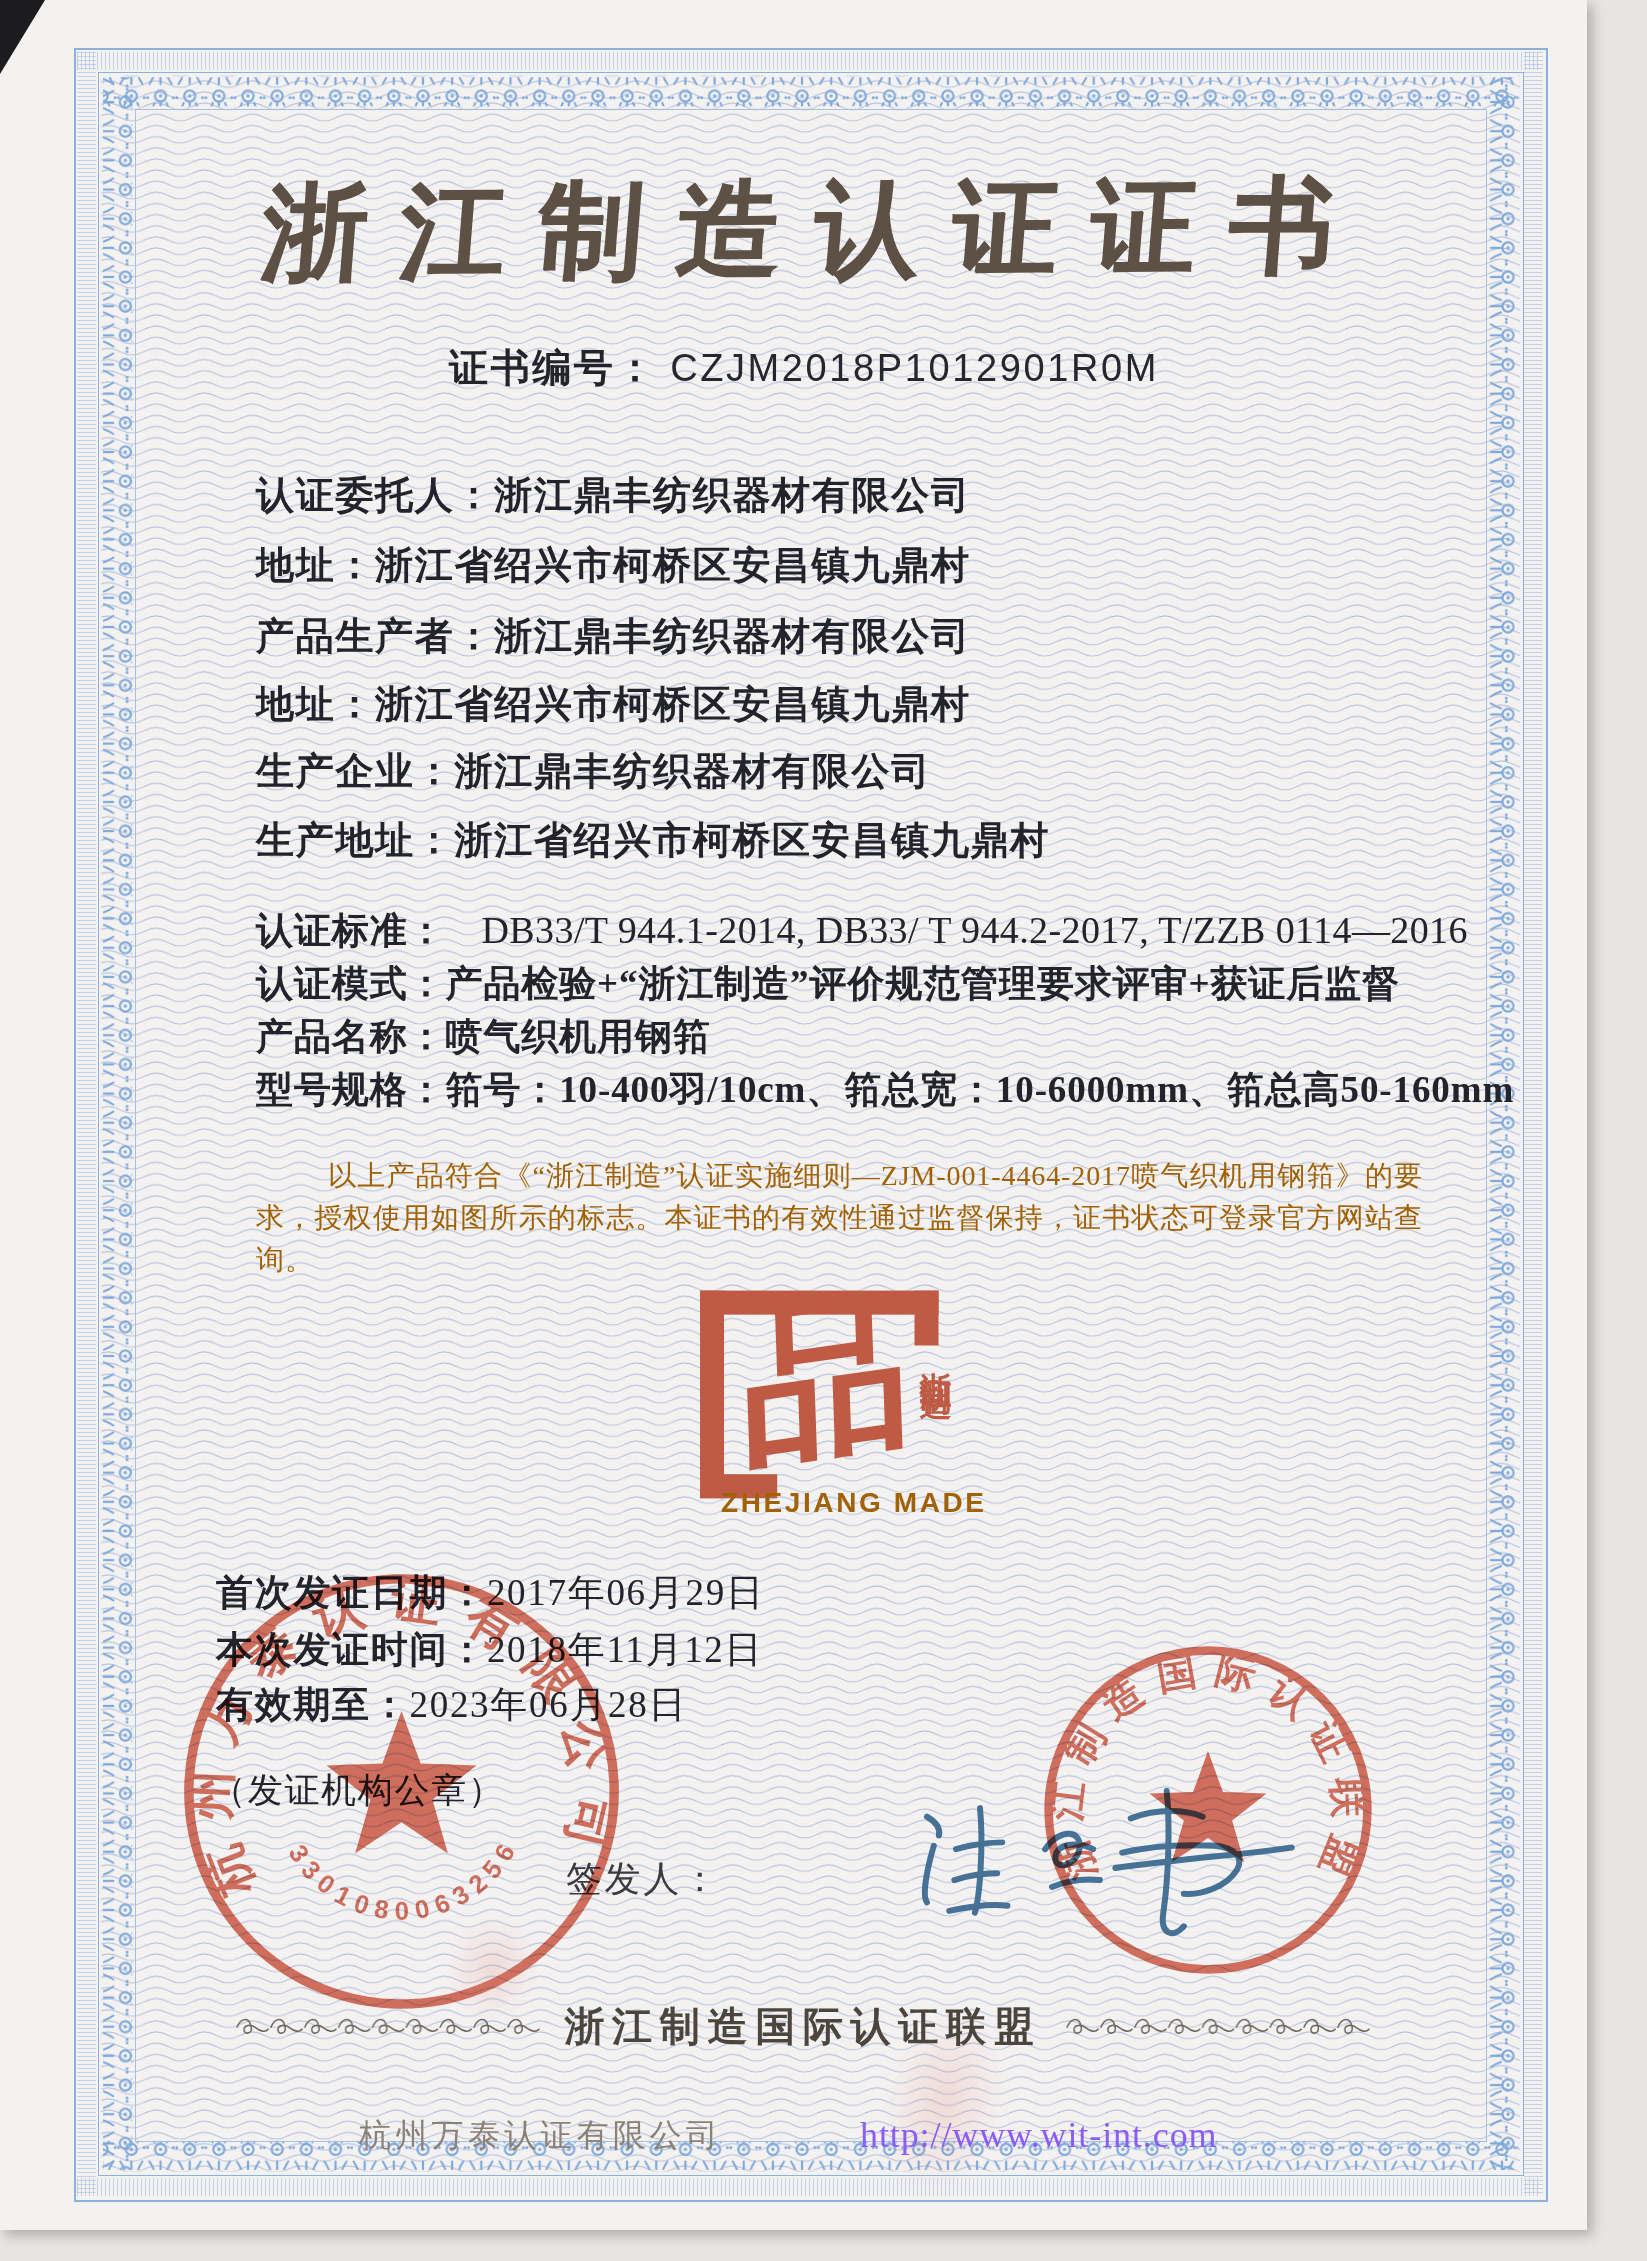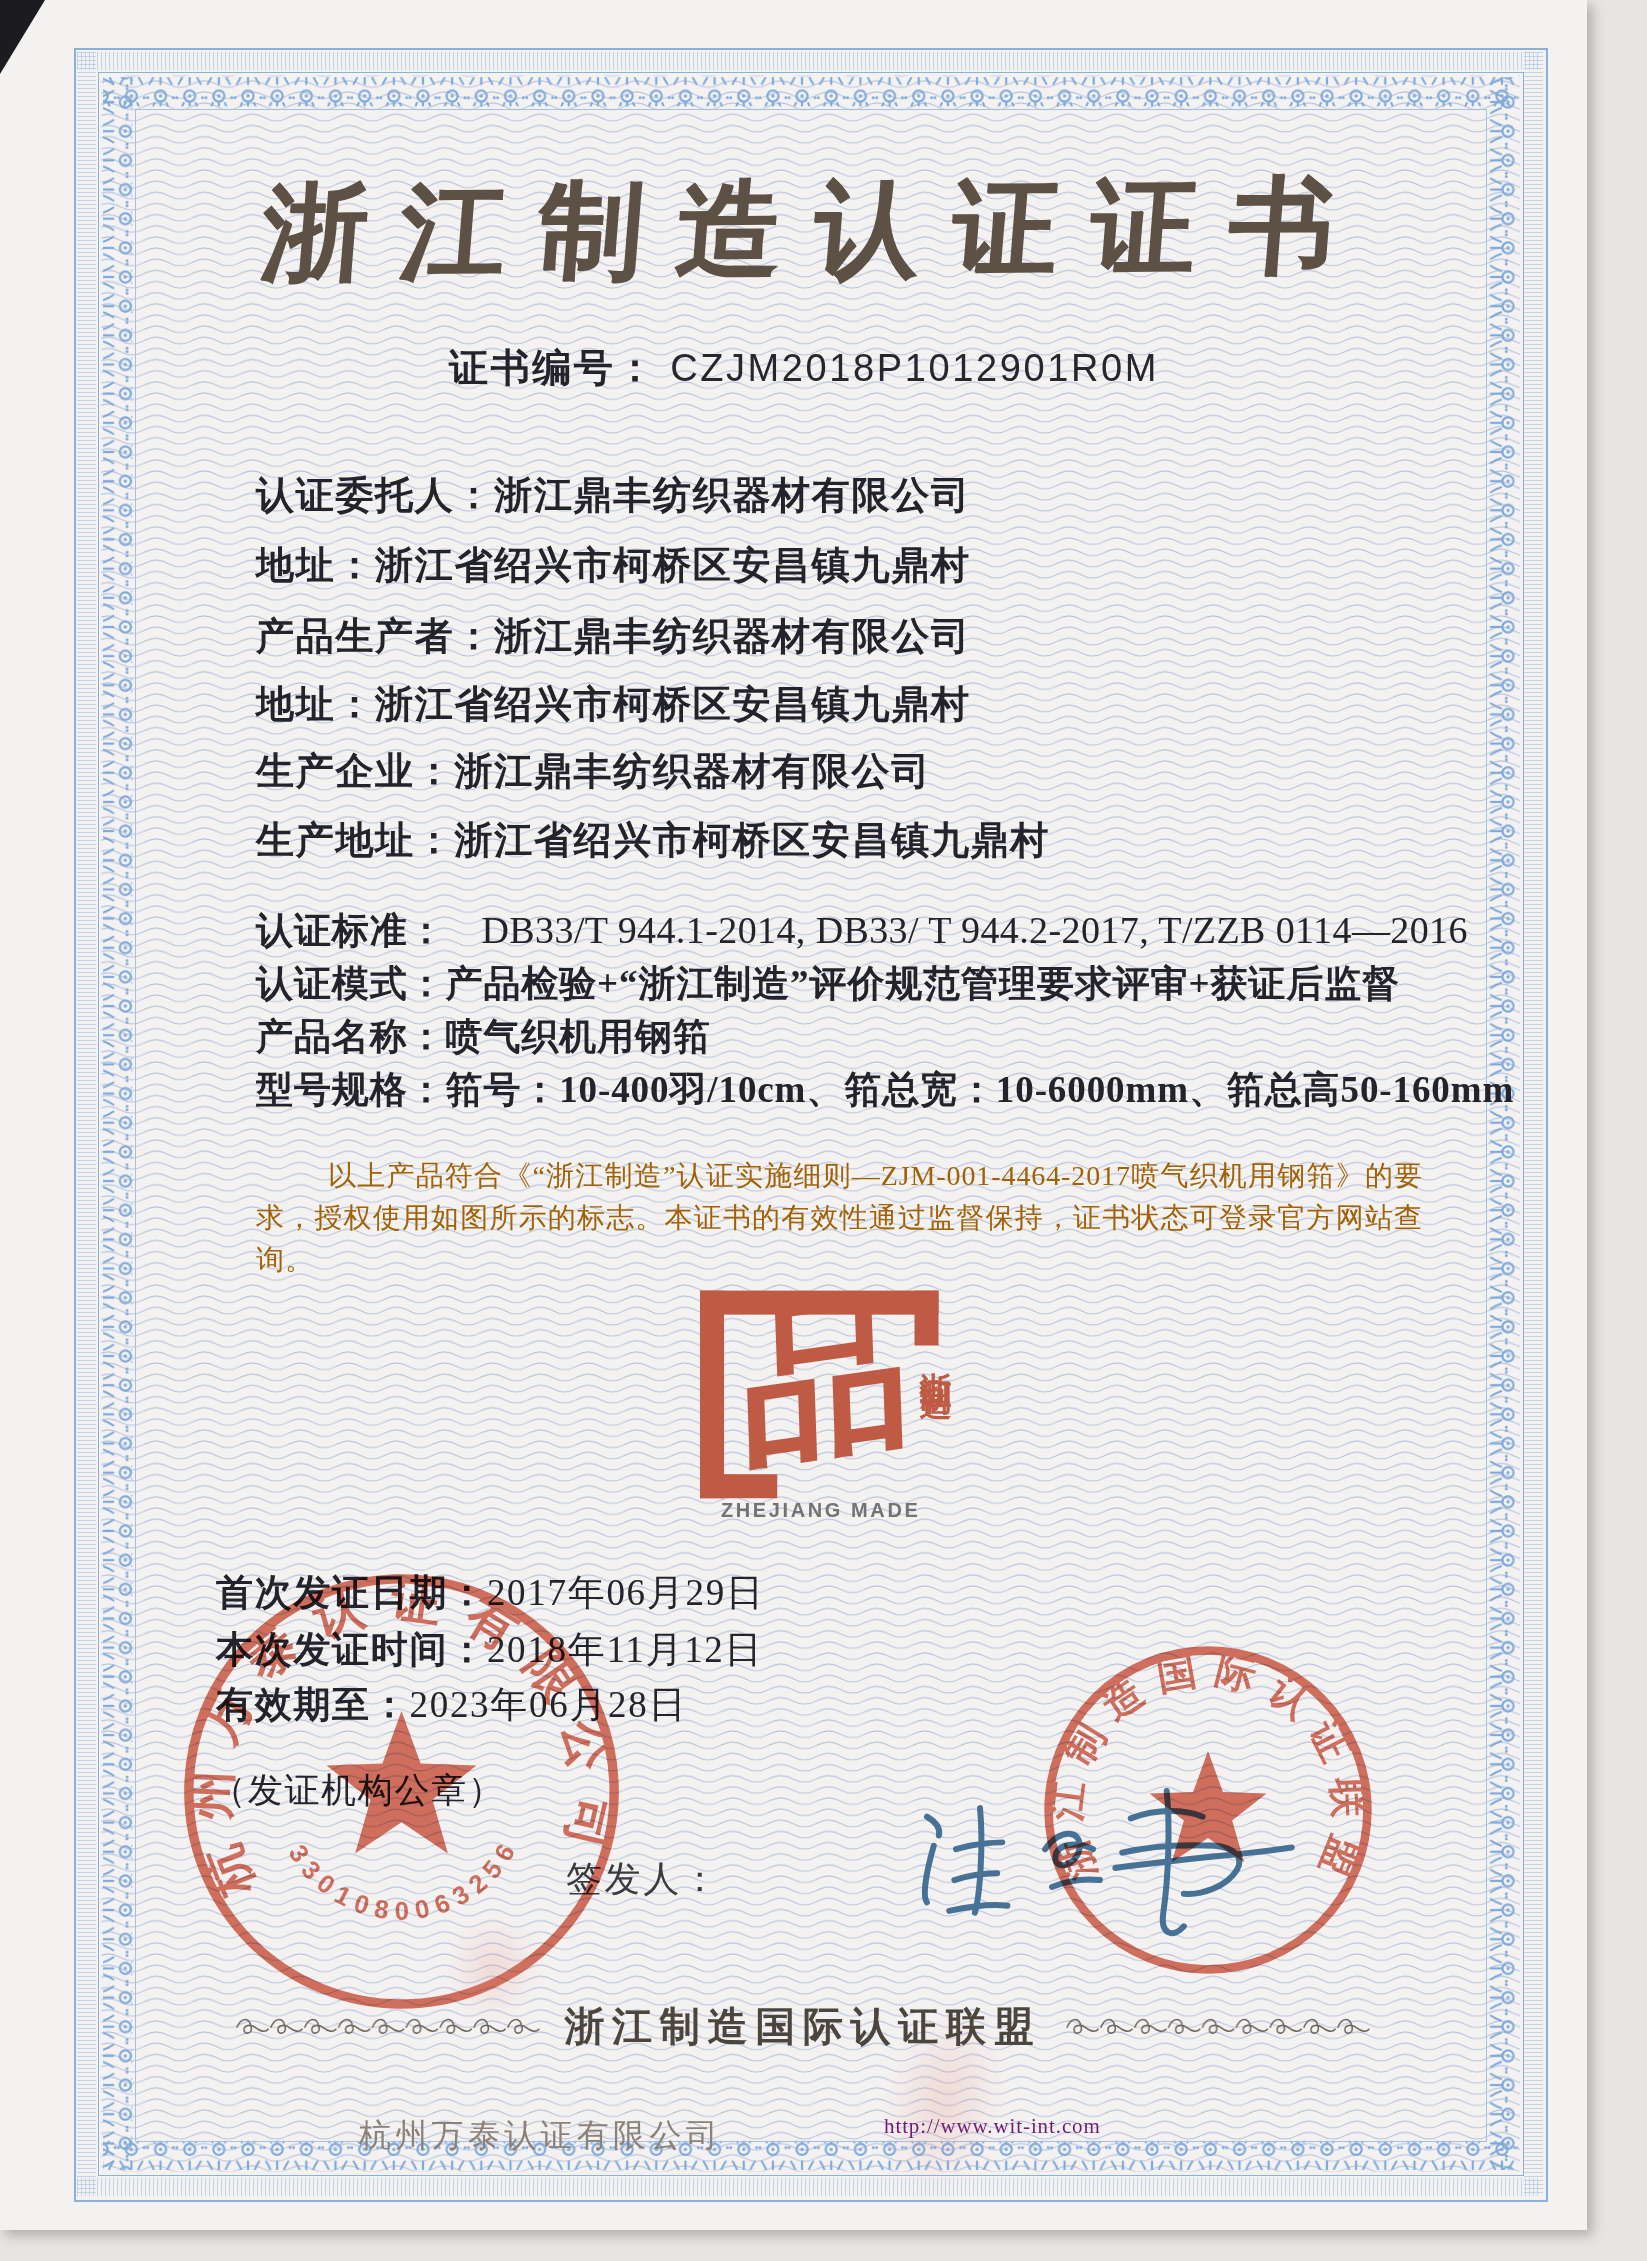--- a/index.html
+++ b/index.html
@@ -51,41 +51,41 @@
     font-size:170px;font-weight:700;color:#bf5b44;
     transform:rotate(-8deg) skewX(-6deg);
   }
   .logo .side{
     position:absolute;left:238px;top:72px;
     writing-mode:vertical-rl;text-orientation:upright;
     font-family:"Liberation Sans","DejaVu Sans",sans-serif;
     font-size:32px;font-weight:700;color:#bf5b44;letter-spacing:5.1px;
   }
   .logo .cap{
-    position:absolute;left:45px;top:224px;width:275px;
+    position:absolute;left:45px;top:212px;width:275px;
     font-family:"Liberation Sans","DejaVu Sans",sans-serif;
-    font-size:20px;font-weight:700;color:#737373;letter-spacing:2.6px;white-space:nowrap;
+    font-size:28px;font-weight:700;color:#a16207;letter-spacing:2.6px;white-space:nowrap;
   }
   .dateline{left:216px;font-size:37px;font-weight:700;letter-spacing:1.7px;white-space:nowrap;}
   .dateline .dval{font-weight:400;}
   .sealnote{left:211px;top:1750px;font-size:35px;font-weight:400;letter-spacing:1.7px;margin-top:17px;}
   .signer{left:566px;top:1855px;font-size:36px;font-weight:400;letter-spacing:2.6px;color:#3a3a40;}
   .stamp{mix-blend-mode:multiply;opacity:.85;filter:blur(0.4px);}
   .smudge{
     background:radial-gradient(closest-side,rgba(222,130,115,.22),rgba(222,130,115,0));
     filter:blur(5.1px);
   }
   
   .alliance-row{left:-20.6px;top:1999px;width:1647px;display:flex;justify-content:center;align-items:center;gap:22px;}
   .alliance-row .atext{
     font-family:"Liberation Sans","DejaVu Sans",sans-serif;
     font-size:40px;font-weight:700;color:#4c453e;letter-spacing:7.7px;white-space:nowrap;
   }
   .issuer{left:359px;top:2114px;font-size:32px;color:#8b8177;letter-spacing:4.3px;}
-  .website{left:884px;top:2114px;font-size:21px;color:#701a75;letter-spacing:0.9px;}
+  .website{left:860px;top:2114px;font-size:36px;color:#8b5cf6;letter-spacing:0.9px;}
 </style>
 </head>
 <body>
 
 <div class="abs paper">
 
   <svg class="abs" style="left:0;top:0;" width="1587" height="2230" aria-hidden="true" viewBox="0 0 1850 2600">
     <defs>
       <pattern id="wave" width="56" height="13" patternUnits="userSpaceOnUse">
         <path d="M0,7 C9,2 19,2 28,7 C37,12 47,12 56,7" fill="none" stroke="#b5c1db" stroke-width="1.2"></path>

